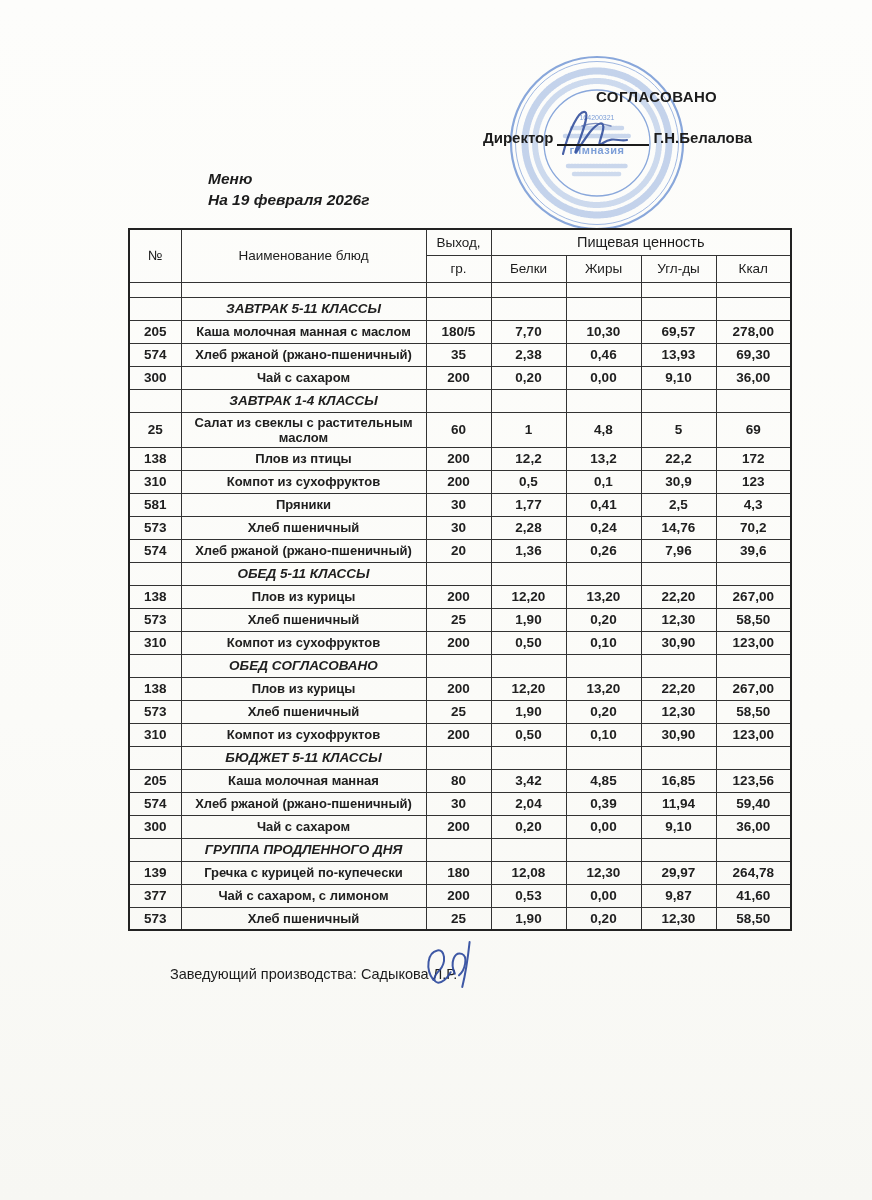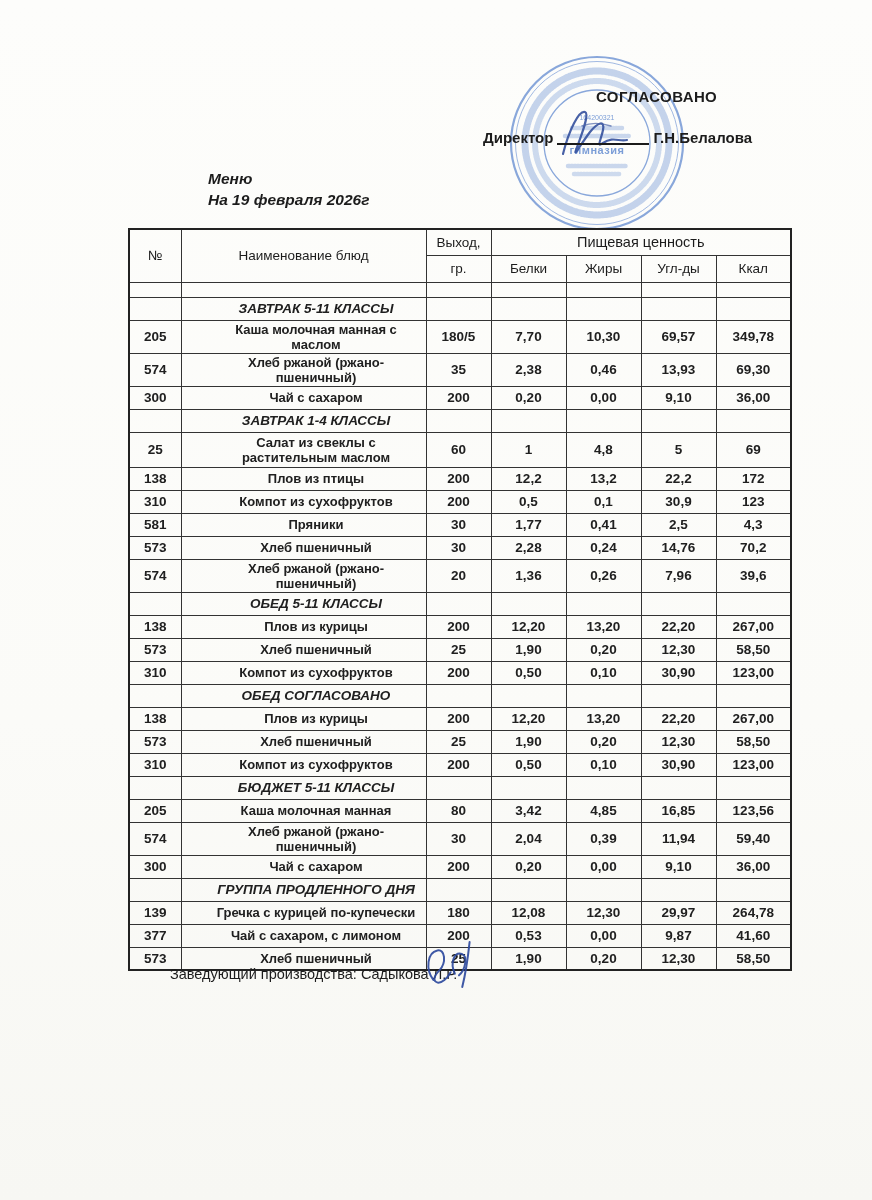--- a/index.html
+++ b/index.html
@@ -11,21 +11,21 @@
     color:#1c1c1c;
     overflow:hidden;
   }
   .approved {
     position:absolute; left:596px; top:88px;
     font-size:15px; font-weight:700; letter-spacing:.4px;
   }
   .director-row {
     position:absolute; left:483px; top:129px;
     font-size:15px; font-weight:700;
-    display:flex; align-items:flex-start; white-space:nowrap;
+    display:flex; align-items:center; white-space:nowrap;
   }
   .sig-line {
     display:inline-block; width:92px; height:16px;
     border-bottom:2px solid #1b1b1b; margin:0 4px;
   }
   .menu-title {
     position:absolute; left:208px; top:168px; width:190px;
     text-align:left; font-style:italic; font-weight:700;
     font-size:15.5px; line-height:21px;
   }
@@ -49,21 +49,21 @@
     font-size:13.5px; font-weight:400;
     overflow:hidden;
   }
   .menu thead tr:nth-child(1) th { height:26px; }
   .menu thead tr:nth-child(2) th { height:27px;margin-left:16px; }
   .menu thead th.nutrition { font-size:14.5px; }
   .menu tbody tr { height:23px; }
   .menu tbody tr:nth-child(1) { height:15px; }   
   .menu tbody tr:nth-child(7) { height:35px; }   
   .menu tbody td { font-weight:600; color:#202020; }
-  .menu tbody td:nth-child(2) { font-size:13px;padding-left:28px; }
+  .menu tbody td:nth-child(2) { font-size:13px; }
   .menu tbody td.section-title { font-weight:700; font-style:italic; font-size:13.5px; }
 </style>
 </head>
 <body>
 
 <svg class="stamp" width="190" height="190" viewBox="0 0 190 190">
   <defs>
       <filter id="stampblur">
         <feGaussianBlur stdDeviation="0.45"></feGaussianBlur>
       </filter>
@@ -151,21 +151,21 @@
         <td></td>
         <td></td>
       </tr>
       <tr>
         <td>205</td>
         <td>Каша молочная манная с маслом</td>
         <td>180/5</td>
         <td>7,70</td>
         <td>10,30</td>
         <td>69,57</td>
-        <td>349,78</td>
+        <td>278,00</td>
       </tr>
       <tr>
         <td>574</td>
         <td>Хлеб ржаной (ржано-пшеничный)</td>
         <td>35</td>
         <td>2,38</td>
         <td>0,46</td>
         <td>13,93</td>
         <td>69,30</td>
       </tr>

